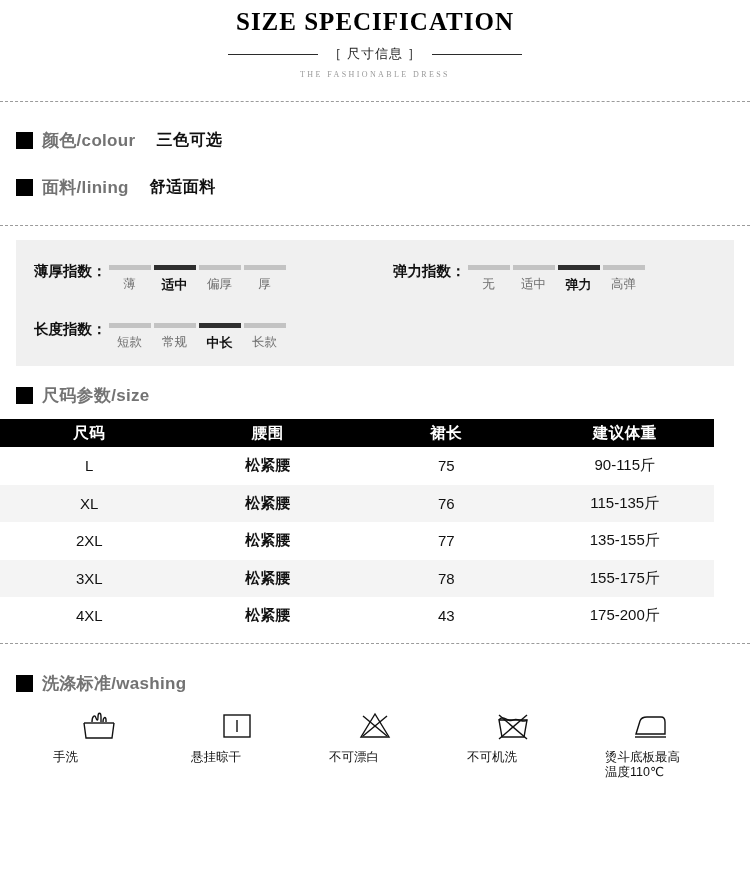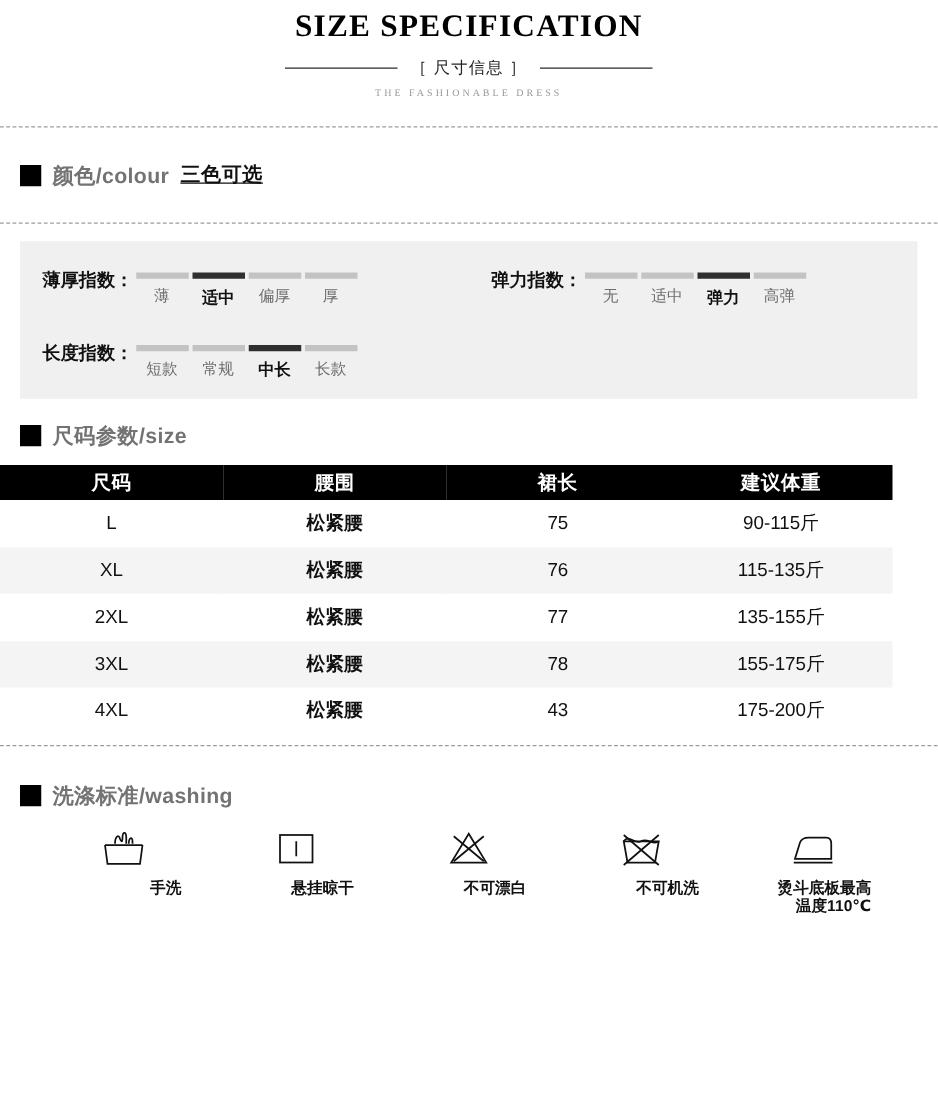--- a/index.html
+++ b/index.html
@@ -72,22 +72,22 @@
     font-size: 17px;
     font-weight: bold;
     color: #737373;
     letter-spacing: 0.3px;
   }
 
   .colour-row { margin-top: 0; }
   .row-value {
     font-size: 16px;
     font-weight: bold;
+    margin-left: 12px;
     letter-spacing: 0.5px;
-    text-decoration: underline;
   }
 
   
   .param-panel {
     margin: 14px 16px 0 16px;
     background: #f0f0f0;
     padding: 14px 0 14px 0;
     display: grid;
     grid-template-columns: 1fr 1fr;
     row-gap: 18px;
@@ -160,22 +160,21 @@
   .wash-head { margin-top: 28px; }
   .wash-row {
     margin-top: 12px;
     display: flex;
     justify-content: center;
     gap: 46px;
     padding: 0 40px;
   }
   .wash-item {
     width: 92px;
-    text-align: right;
-    font-weight: bold;
+    text-align: left;
   }
   .wash-icon {
     height: 38px;
     display: flex;
     align-items: center;
     justify-content: center;
   }
   .wash-cap {
     margin-top: 5px;
     font-size: 12.5px;
@@ -200,20 +199,25 @@
   </div>
 
   <div class="dashed-sep" style="margin-top:22px;"></div>
 
   <div class="sec-head colour-row" style="margin-top:27px;">
     <span class="sq"></span>
     <span class="sec-title mono">颜色/colour</span>
     <span class="row-value">三色可选</span>
   </div>
 
+  <div class="sec-head" style="margin-top:24px;">
+    <span class="sq"></span>
+    <span class="sec-title mono">面料/lining</span>
+    <span class="row-value">舒适面料</span>
+  </div>
 
   <div class="dashed-sep" style="margin-top:26px;"></div>
 
 
   <div class="param-panel">
 
 
     <div class="meter-block">
       <span class="meter-label">薄厚指数：</span>
       <div class="meter">

